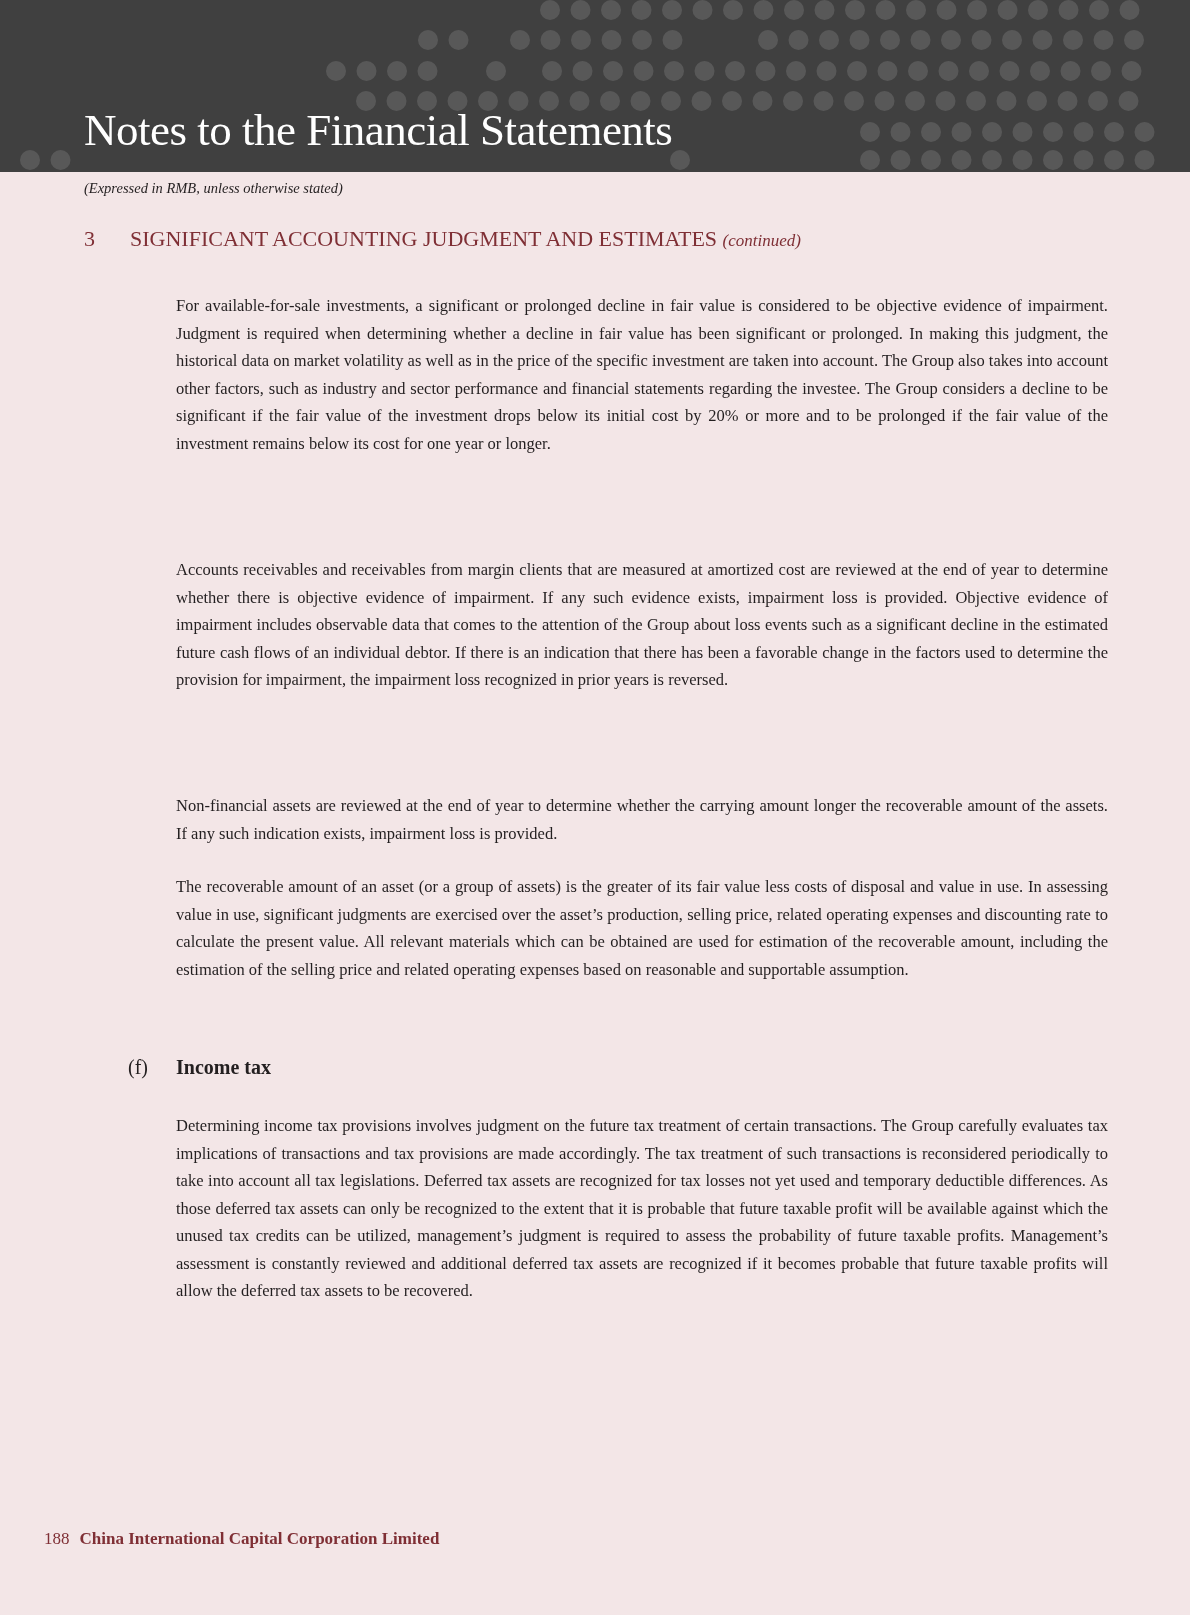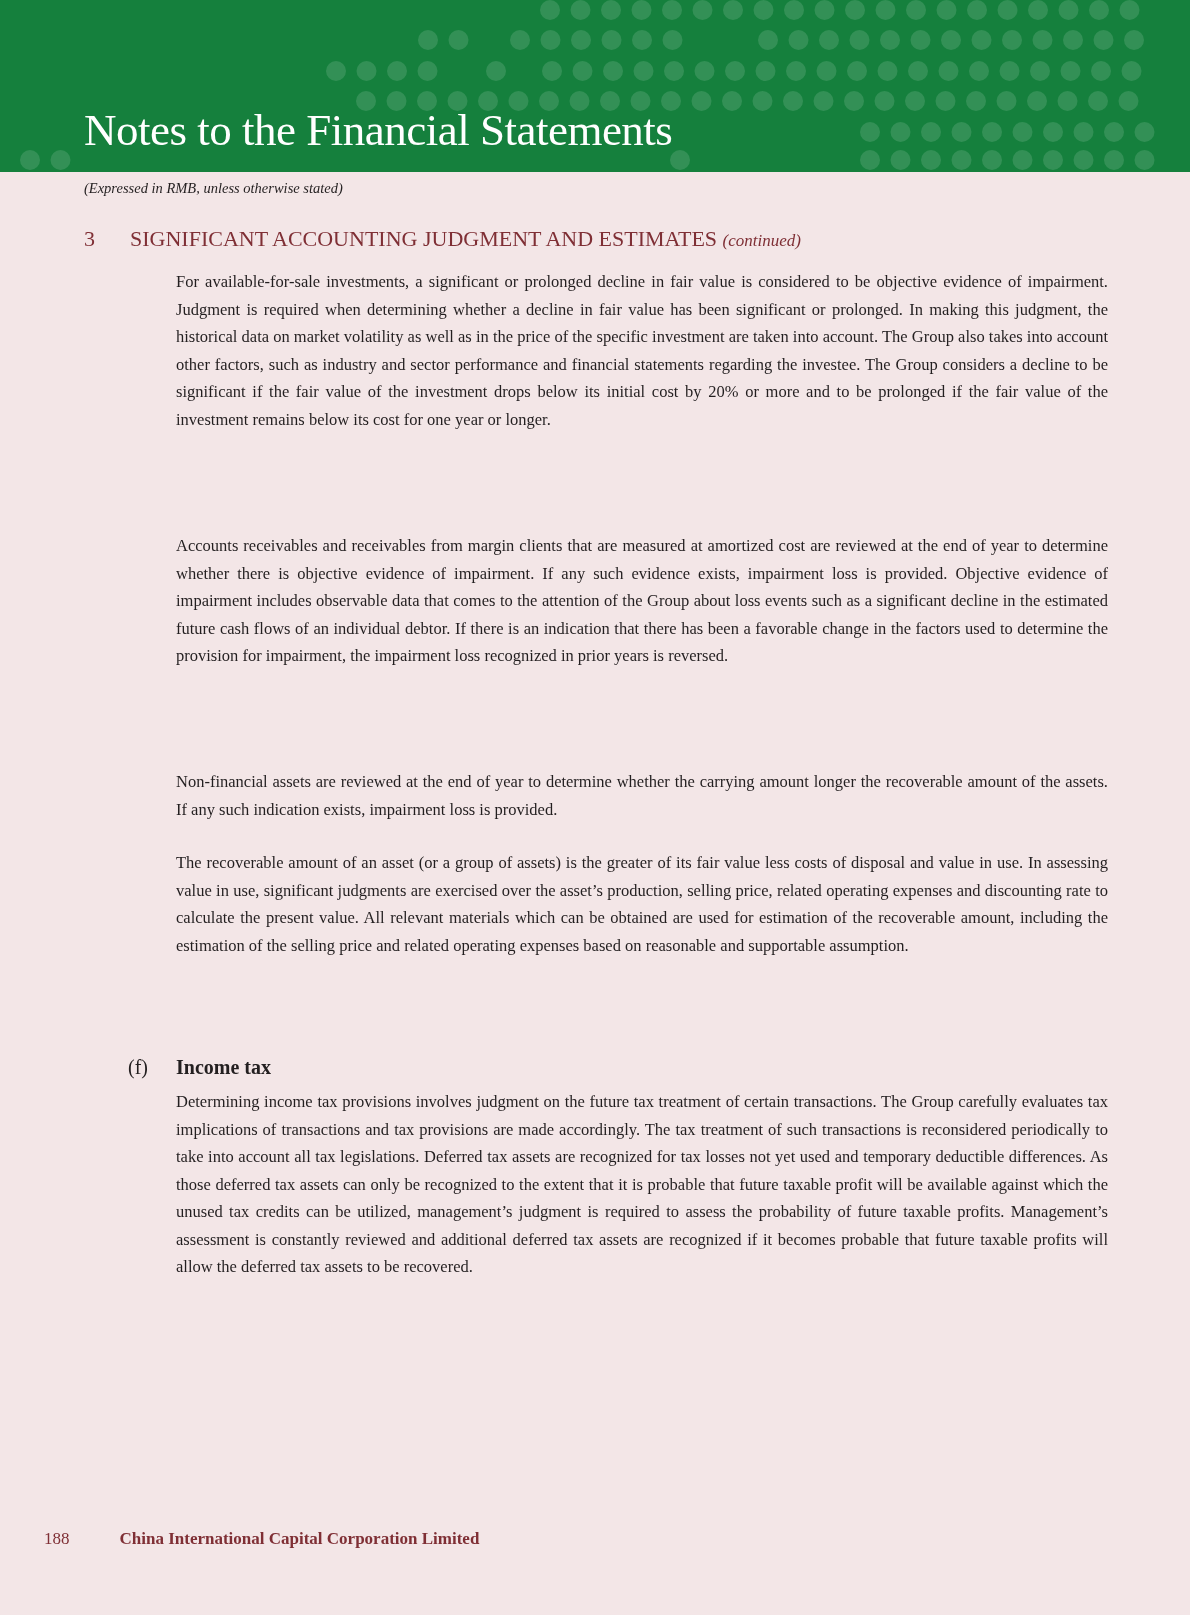--- a/index.html
+++ b/index.html
@@ -5,21 +5,21 @@
     html, body { margin: 0; padding: 0; }
     body {
       width: 1190px; height: 1615px;
       background: #f3e6e7;
       position: relative; overflow: hidden;
       font-family: "Liberation Serif", "DejaVu Serif", serif;
       color: #231f20;
     }
     .banner {
       position: absolute; left: 0; top: 0; width: 1190px; height: 172px;
-      background: #15803d; overflow: hidden;
+      background: #404040; overflow: hidden;
     }
     .dots { position: absolute; left: 0; top: 0; width: 1190px; height: 172px; }
     .dots circle { fill: #ffffff; fill-opacity: 0.13; }
     .title {
       position: absolute; left: 84px; top: 104px;
       font-size: 45px; color: #ffffff; letter-spacing: -0.5px;
       white-space: nowrap;
     }
     .subtitle {
       position: absolute; left: 84px; top: 180px;
@@ -34,29 +34,29 @@
     .sub {
       position: absolute; left: 128px; width: 980px;
     }
     .sub-heading {
       font-size: 20px; font-weight: bold; white-space: nowrap; height: 28px;
     }
     .sub-letter { display: inline-block; width: 48px; font-weight: normal; }
     .para {
       margin-left: 48px; width: 932px;
       font-size: 16.5px; line-height: 27.5px; text-align: justify;
-      margin-top: 4px;
+      margin-top: 28px;
     }
     .para + .para { margin-top: 26px; }
     .footer {
       position: absolute; left: 44px; top: 1529px;
       font-size: 17px; color: #7f2f35; white-space: nowrap;
     }
     .page-num { display: inline-block; margin-right: 10px; }
-    .footer-company { font-weight: bold; margin-left: 40px; }
+    .footer-company { font-weight: bold; }
   </style>
 </head>
 <body>
 
 <div class="banner">
   <svg class="dots" id="dots">
       <circle cx="550" cy="10" r="10"></circle>
       <circle cx="580.5" cy="10" r="10"></circle>
       <circle cx="611" cy="10" r="10"></circle>
       <circle cx="641.5" cy="10" r="10"></circle>

